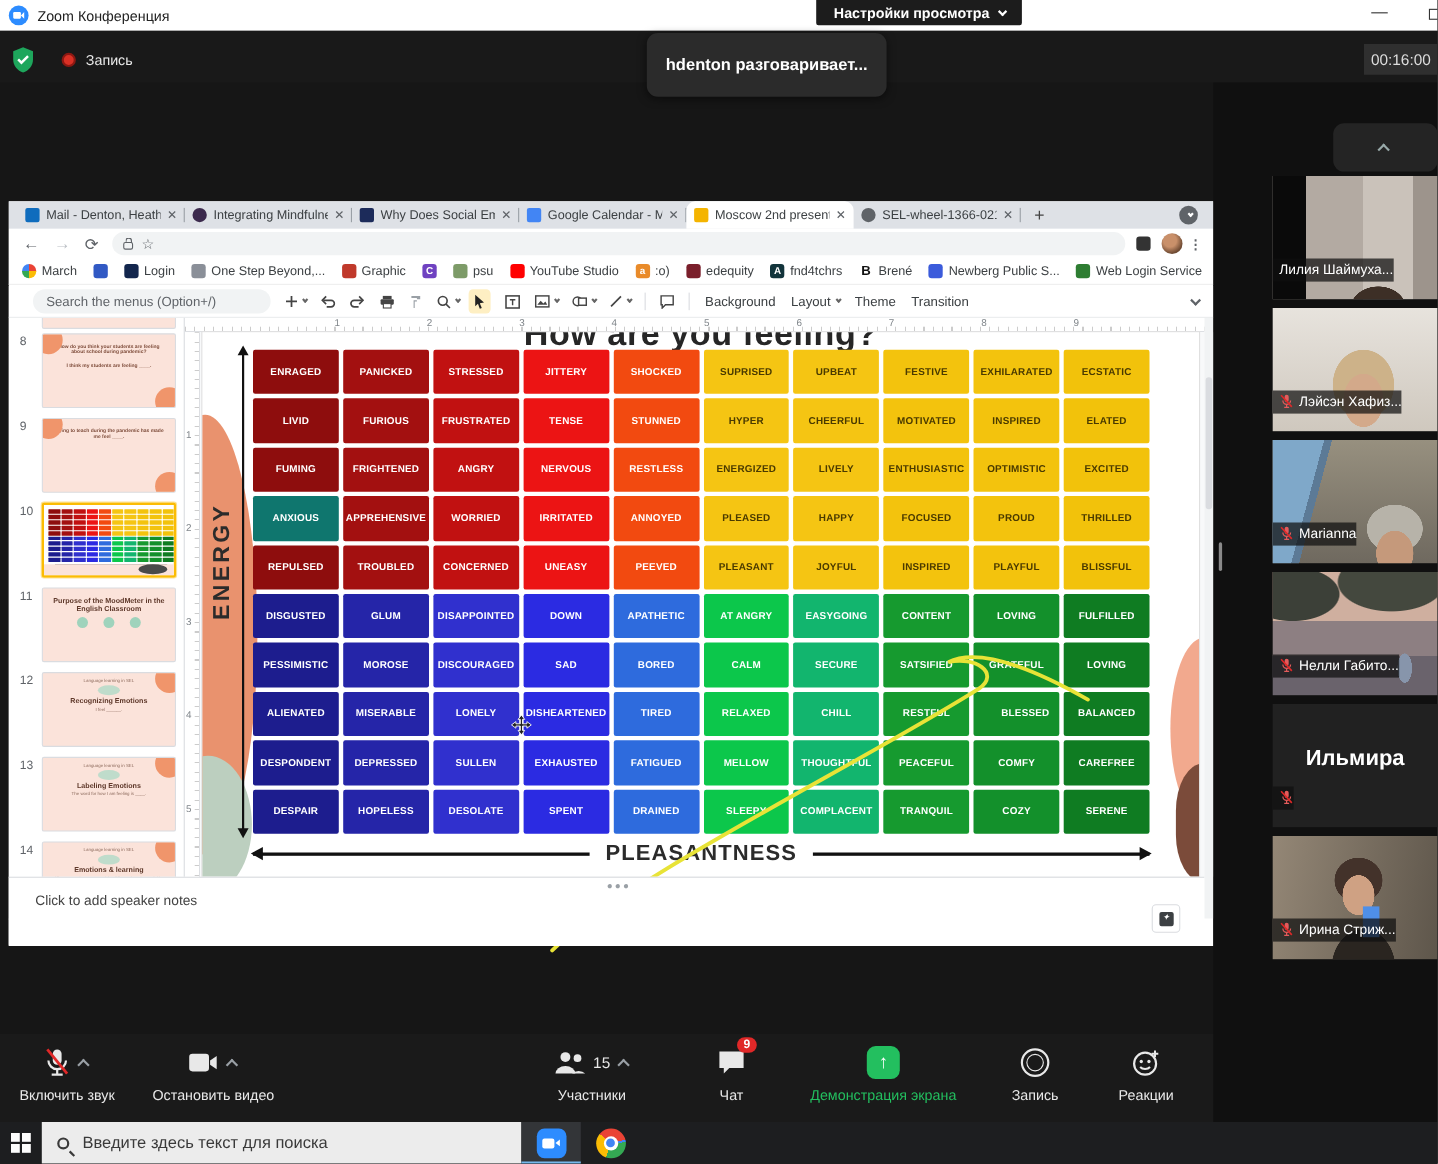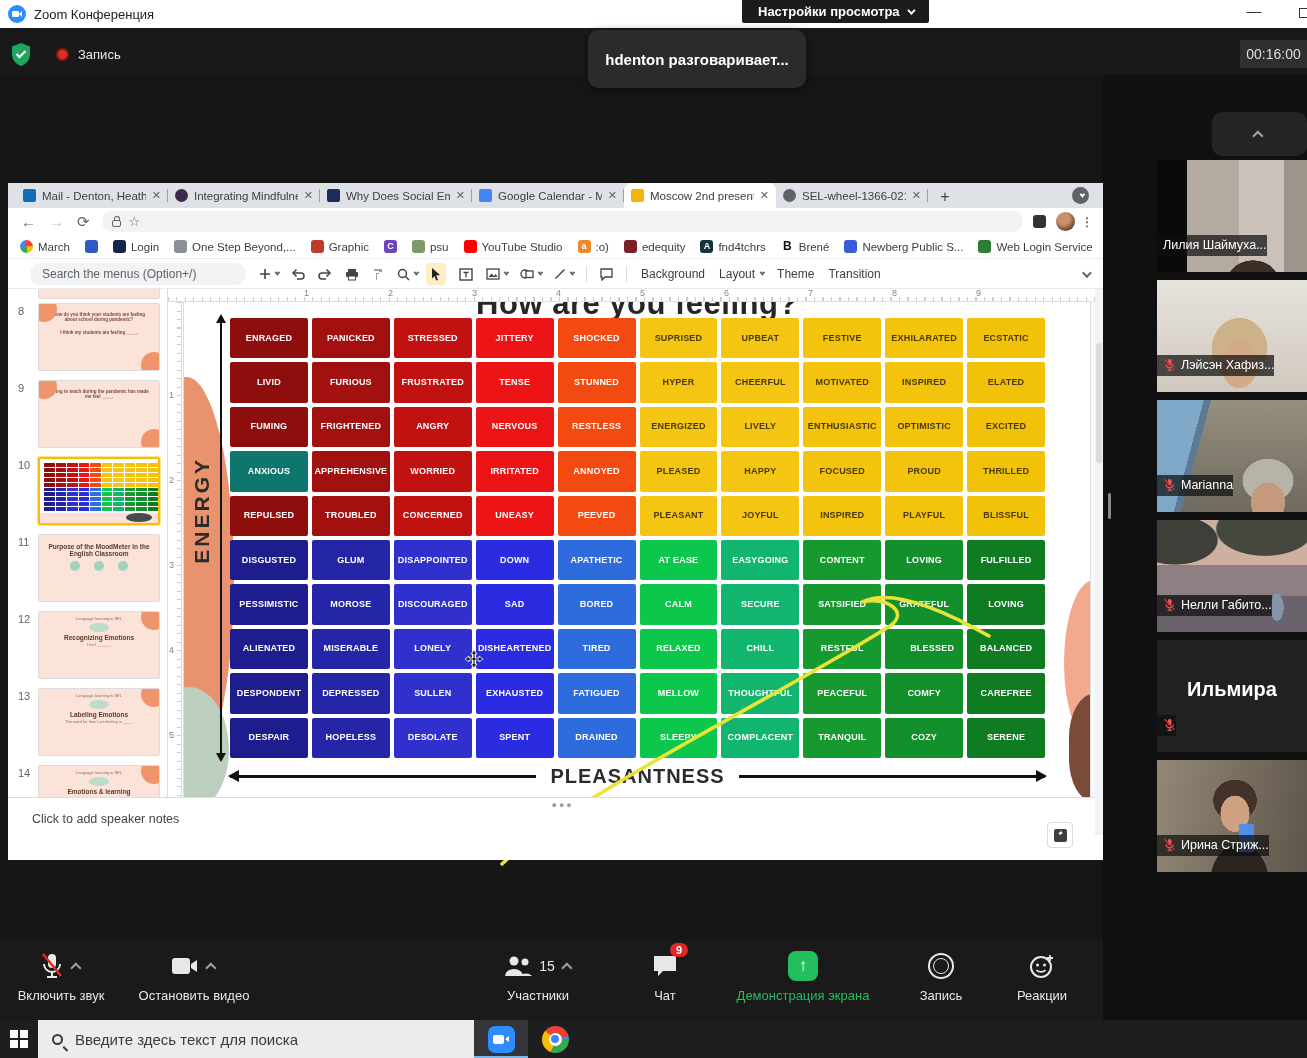--- a/index.html
+++ b/index.html
@@ -687,21 +687,21 @@
             <div style="background: rgb(245, 197, 19); color: rgb(74, 58, 0);">PLEASANT</div>
             <div style="background: rgb(245, 197, 19); color: rgb(74, 58, 0);">JOYFUL</div>
             <div style="background: rgb(243, 195, 13); color: rgb(74, 58, 0);">INSPIRED</div>
             <div style="background: rgb(243, 195, 13); color: rgb(74, 58, 0);">PLAYFUL</div>
             <div style="background: rgb(242, 194, 11); color: rgb(74, 58, 0);">BLISSFUL</div>
             <div style="background: rgb(29, 29, 142); color: rgb(255, 255, 255);">DISGUSTED</div>
             <div style="background: rgb(37, 37, 168); color: rgb(255, 255, 255);">GLUM</div>
             <div style="background: rgb(48, 48, 206); color: rgb(255, 255, 255);">DISAPPOINTED</div>
             <div style="background: rgb(43, 43, 226); color: rgb(255, 255, 255);">DOWN</div>
             <div style="background: rgb(46, 107, 221); color: rgb(255, 255, 255);">APATHETIC</div>
-            <div style="background: rgb(12, 199, 75); color: rgb(255, 255, 255);">AT EASE</div>
+            <div style="background: rgb(12, 199, 75); color: rgb(255, 255, 255);">AT ANGRY</div>
             <div style="background: rgb(18, 181, 110); color: rgb(255, 255, 255);">EASYGOING</div>
             <div style="background: rgb(22, 154, 47); color: rgb(255, 255, 255);">CONTENT</div>
             <div style="background: rgb(19, 144, 43); color: rgb(255, 255, 255);">LOVING</div>
             <div style="background: rgb(15, 124, 34); color: rgb(255, 255, 255);">FULFILLED</div>
             <div style="background: rgb(29, 29, 142); color: rgb(255, 255, 255);">PESSIMISTIC</div>
             <div style="background: rgb(37, 37, 168); color: rgb(255, 255, 255);">MOROSE</div>
             <div style="background: rgb(48, 48, 206); color: rgb(255, 255, 255);">DISCOURAGED</div>
             <div style="background: rgb(43, 43, 226); color: rgb(255, 255, 255);">SAD</div>
             <div style="background: rgb(46, 107, 221); color: rgb(255, 255, 255);">BORED</div>
             <div style="background: rgb(12, 199, 75); color: rgb(255, 255, 255);">CALM</div>

